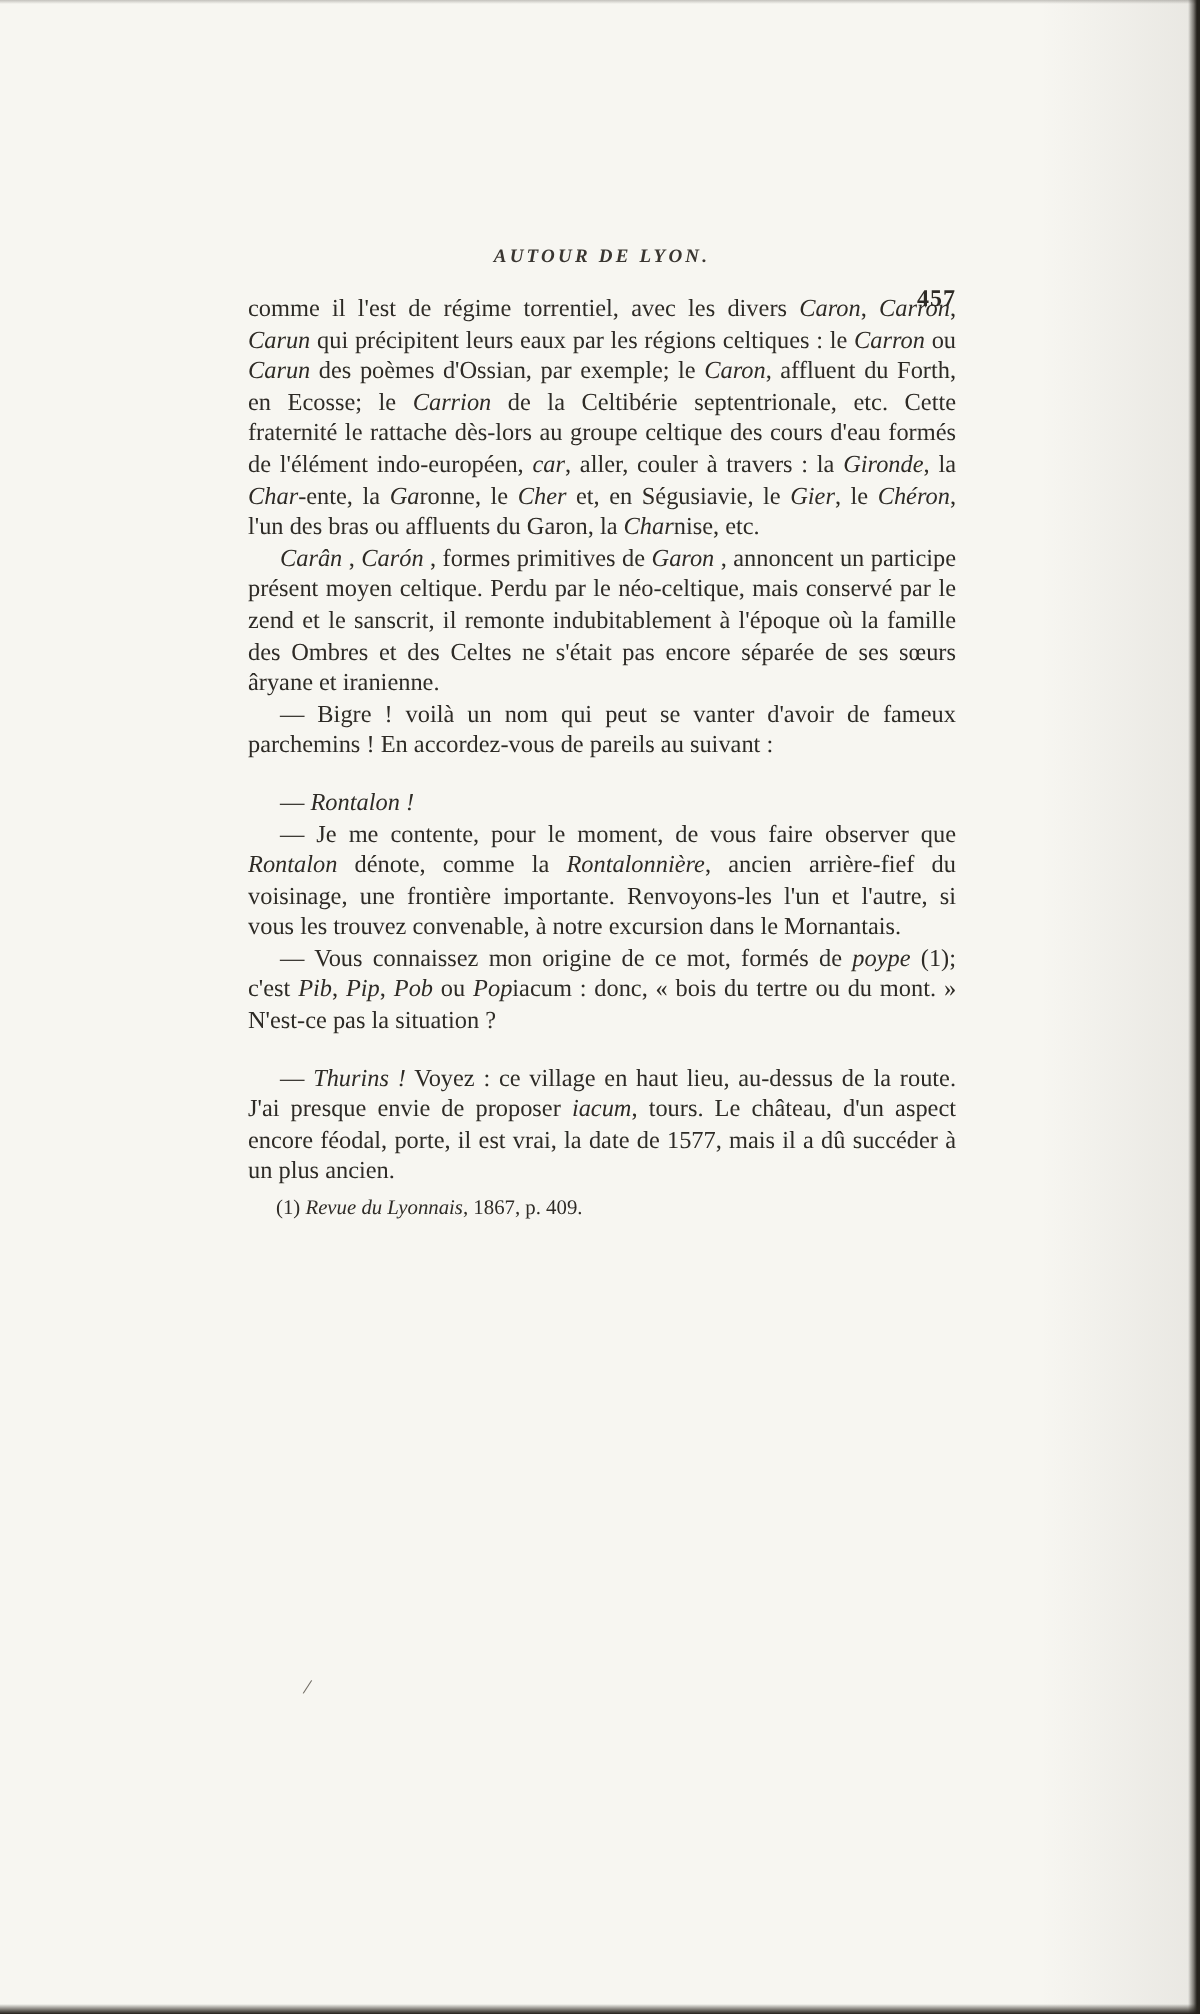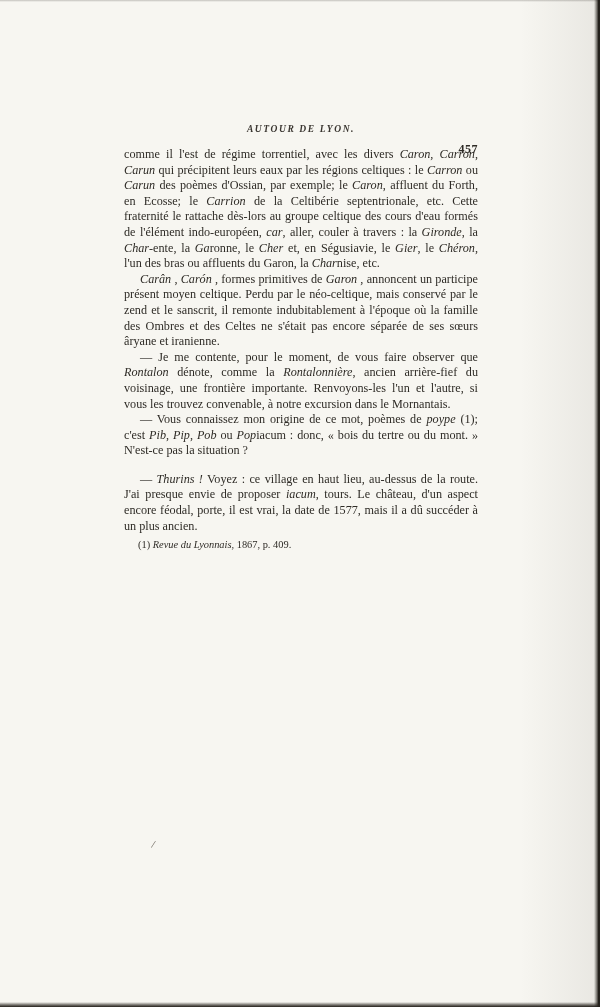--- a/index.html
+++ b/index.html
@@ -63,22 +63,24 @@
 
   <div class="column">
     <div class="page-header">
       <span class="running-title">AUTOUR DE LYON.</span>
       <span class="page-number">457</span>
     </div>
 
     <div class="text-block">
         <p class="para"><span>comme il l'est de régime torrentiel, avec les divers </span><i>Caron</i><span>, </span><i>Carron</i><span>, </span><i>Carun</i><span> qui précipitent leurs eaux par les régions celtiques : le </span><i>Carron</i><span> ou </span><i>Carun</i><span> des poèmes d'Ossian, par exemple; le </span><i>Caron</i><span>, affluent du Forth, en Ecosse; le </span><i>Carrion</i><span> de la Celtibérie septentrionale, etc. Cette fraternité le rattache dès-lors au groupe celtique des cours d'eau formés de l'élément indo-européen, </span><i>car</i><span>, aller, couler à travers : la </span><i>Gironde</i><span>, la </span><i>Char</i><span>-ente, la </span><i>Ga</i><span>ronne, le </span><i>Cher</i><span> et, en Ségusiavie, le </span><i>Gier</i><span>, le </span><i>Chéron</i><span>, l'un des bras ou affluents du Garon, la </span><i>Char</i><span>nise, etc.</span></p>
         <p class="para indent"><i>Carân</i><span> , </span><i>Carón</i><span> , formes primitives de </span><i>Garon</i><span> , annoncent un participe présent moyen celtique. Perdu par le néo-celtique, mais conservé par le zend et le sanscrit, il remonte indubitablement à l'époque où la famille des Ombres et des Celtes ne s'était pas encore séparée de ses sœurs âryane et iranienne.</span></p>
+        <p class="para indent"><span>— Bigre ! voilà un nom qui peut se vanter d'avoir de fameux parchemins ! En accordez-vous de pareils au suivant :</span></p>
+        <p class="para indent gap"><span>— </span><i>Rontalon !</i></p>
         <p class="para indent"><span>— Je me contente, pour le moment, de vous faire observer que </span><i>Rontalon</i><span> dénote, comme la </span><i>Rontalonnière</i><span>, ancien arrière-fief du voisinage, une frontière importante. Renvoyons-les l'un et l'autre, si vous les trouvez convenable, à notre excursion dans le Mornantais.</span></p>
-        <p class="para indent"><span>— Vous connaissez mon origine de ce mot, poèmes de </span><i>poype</i><span> (1); c'est </span><i>Pib</i><span>, </span><i>Pip</i><span>, </span><i>Pob</i><span> ou </span><i>Pop</i><span>iacum : donc, « bois du tertre ou du mont. » N'est-ce pas la situation ?</span></p>
+        <p class="para indent"><span>— Vous connaissez mon origine de ce mot, formés de </span><i>poype</i><span> (1); c'est </span><i>Pib</i><span>, </span><i>Pip</i><span>, </span><i>Pob</i><span> ou </span><i>Pop</i><span>iacum : donc, « bois du tertre ou du mont. » N'est-ce pas la situation ?</span></p>
         <p class="para indent gap"><span>— </span><i>Thurins !</i><span> Voyez : ce village en haut lieu, au-dessus de la route. J'ai presque envie de proposer </span><i>iacum</i><span>, tours. Le château, d'un aspect encore féodal, porte, il est vrai, la date de 1577, mais il a dû succéder à un plus ancien.</span></p>
       </div>
 
     <div class="footnote"><span>(1) </span><i>Revue du Lyonnais</i><span>, 1867, p. 409.</span></div>
   </div>
 
   <span class="scan-artifact">/</span>
 
   <div class="edge-top"></div>
   <div class="edge-right"></div>

